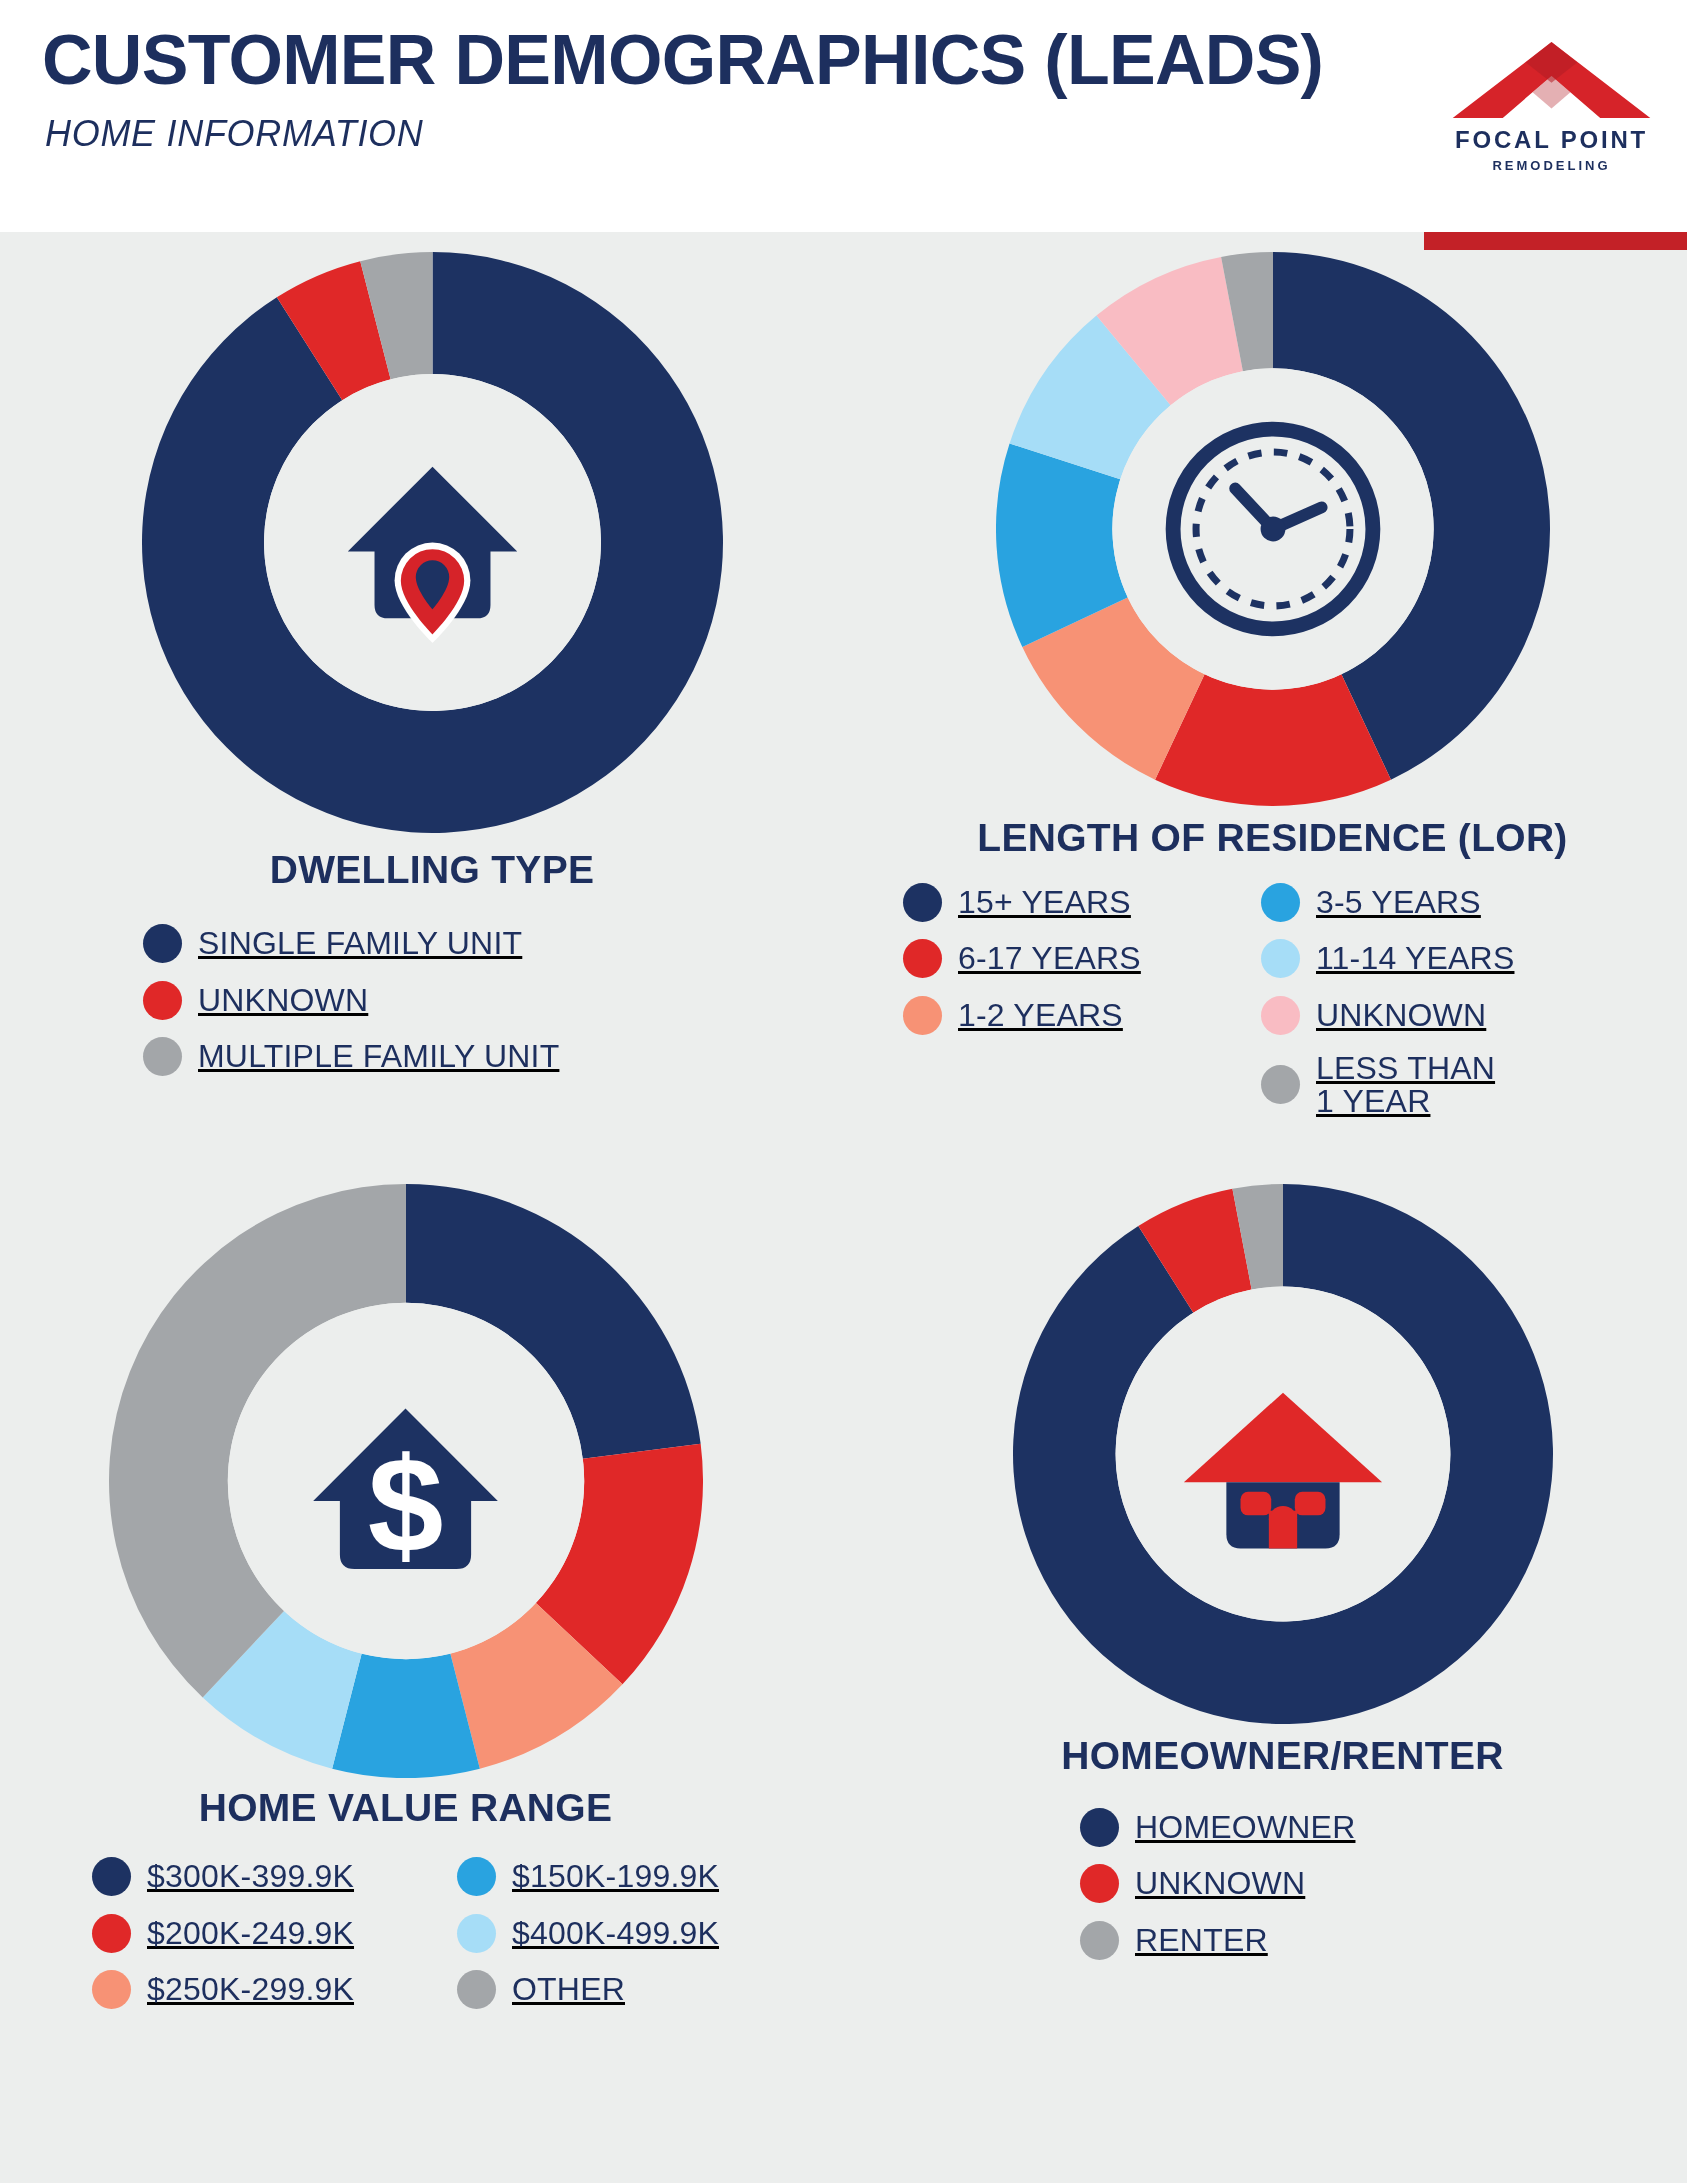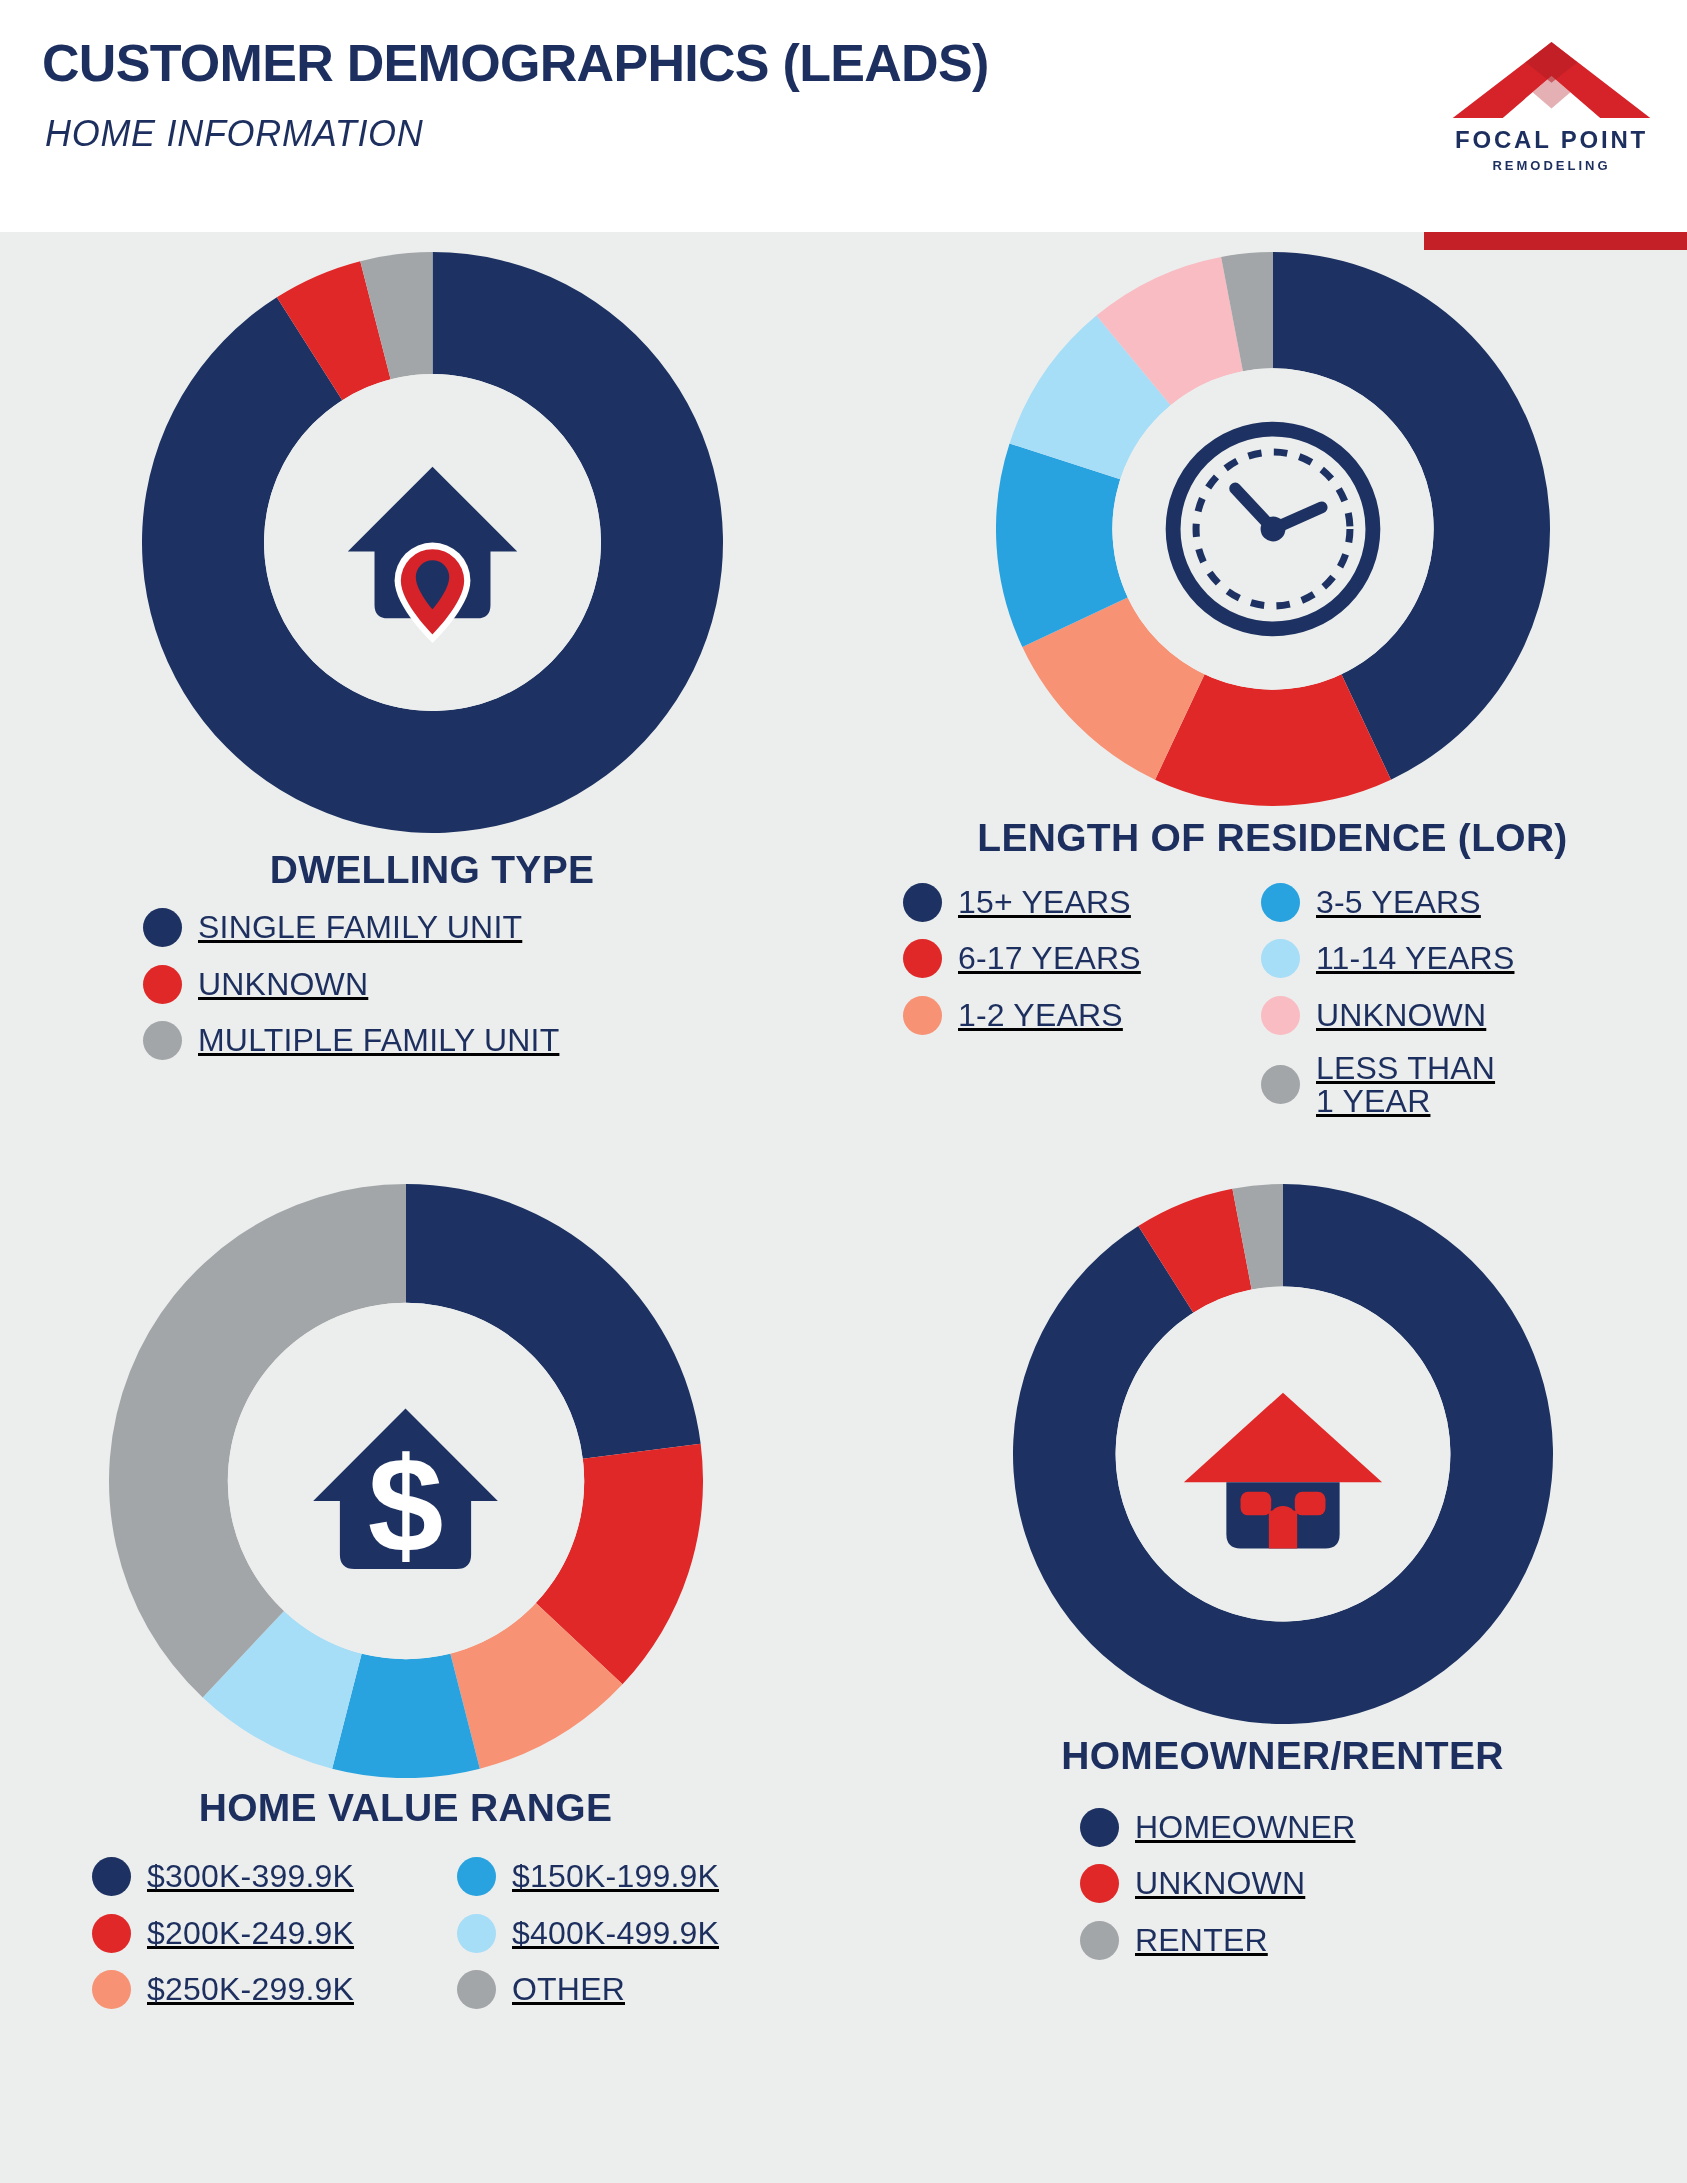--- a/index.html
+++ b/index.html
@@ -13,22 +13,22 @@
   
   .header {
     position: relative;
     width: 1688px;
     height: 232px;
     background: #ffffff;
   }
   .header-title {
     position: absolute;
     left: 42px;
-    top: 36px;
-    font-size: 52px;
+    top: 24px;
+    font-size: 70px;
     font-weight: 700;
     letter-spacing: -0.7px;
     color: #1d2f5e;
     line-height: 1.05;
     white-space: nowrap;
   }
   .header-subtitle {
     position: absolute;
     left: 45px;
     top: 113px;
@@ -174,21 +174,21 @@
             <path d="M50 50 a17 17 0 0 1 17 17 c0 12 -17 28 -17 28 s-17 -16 -17 -28 a17 17 0 0 1 17 -17 z" fill="#ffffff"></path>
             <path d="M50 53 a14.2 14.2 0 0 1 14.2 14.2 c0 10 -14.2 24 -14.2 24 s-14.2 -14 -14.2 -24 a14.2 14.2 0 0 1 14.2 -14.2 z" fill="#d62329"></path>
             <path d="M50 58 a7.5 7.5 0 0 1 7.5 7.5 c0 6 -7.5 14.5 -7.5 14.5 s-7.5 -8.5 -7.5 -14.5 a7.5 7.5 0 0 1 7.5 -7.5 z" fill="#1d3262"></path>
           </svg>
         </div>
       </div>
     </div>
 
     <div class="panel-title" style="margin-top:15px;">DWELLING TYPE</div>
 
-    <div class="legend" style="margin-top:16px; padding-left:42px;">
+    <div class="legend" style="margin-top:32px; padding-left:42px;">
       <div class="legend-col" id="legend-dwelling">
           <div class="legend-item">
             <span class="legend-dot" style="background: rgb(29, 50, 98);"></span>
             <span class="legend-label">SINGLE FAMILY UNIT</span>
           </div>
           <div class="legend-item">
             <span class="legend-dot" style="background: rgb(224, 40, 40);"></span>
             <span class="legend-label">UNKNOWN</span>
           </div>
           <div class="legend-item">

